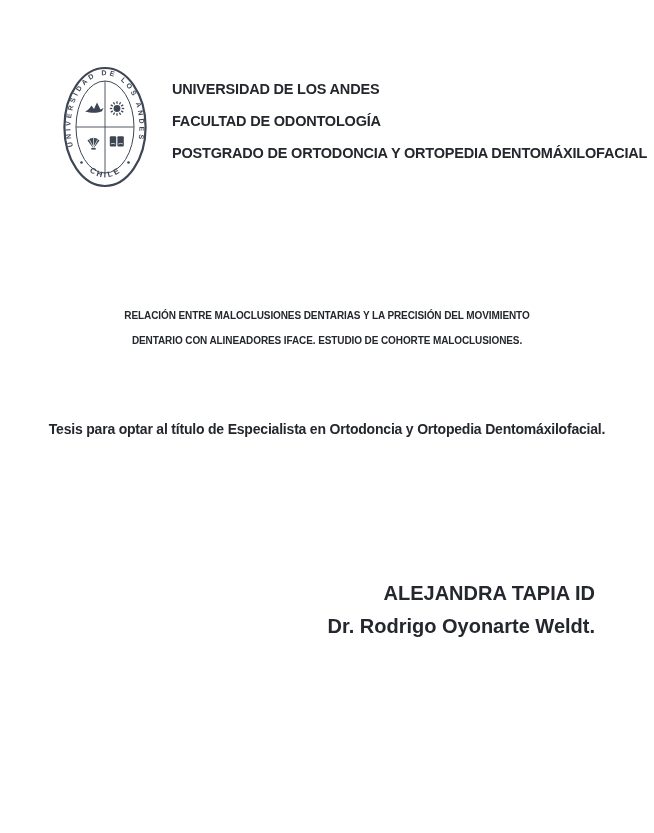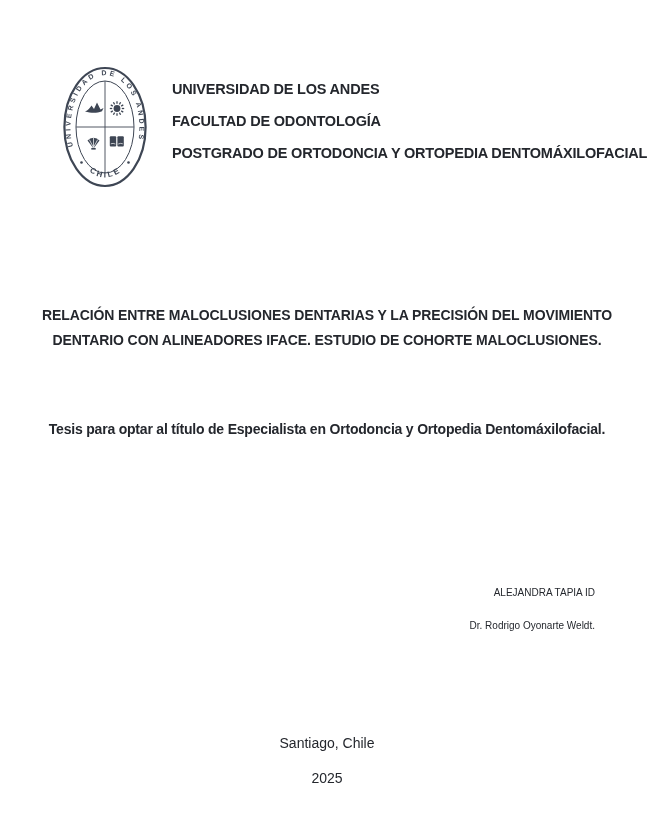--- a/index.html
+++ b/index.html
@@ -15,32 +15,32 @@
   .seal{
     position:absolute;left:63px;top:66px;width:84px;height:122px;
   }
   .header-text{
     position:absolute;left:172px;top:73px;
     font-size:14.5px;font-weight:700;line-height:32px;
     letter-spacing:-0.2px;white-space:nowrap;
   }
   .title-block{
     position:absolute;left:0;right:0;top:303px;
-    text-align:center;font-size:14px;font-weight:700;
+    text-align:center;font-size:10px;font-weight:700;
     line-height:25px;letter-spacing:-0.1px;
   }
   .title-block div{white-space:nowrap;}
   .subtitle{
     position:absolute;left:0;right:0;top:419px;
     text-align:center;font-size:14px;font-weight:700;
     letter-spacing:-0.2px;white-space:nowrap;line-height:20px;
   }
   .authors{
     position:absolute;right:59px;top:577px;
-    text-align:right;font-size:10px;font-weight:400;
+    text-align:right;font-size:20px;font-weight:700;
     line-height:32.5px;white-space:nowrap;
   }
   .footer{
     position:absolute;left:0;right:0;top:726px;
     text-align:center;font-size:14px;font-weight:400;line-height:35px;
   }
 </style>
 </head>
 <body>
 
@@ -113,18 +113,14 @@
     <div>DENTARIO CON ALINEADORES IFACE. ESTUDIO DE COHORTE MALOCLUSIONES.</div>
   </div>
 
   <div class="subtitle">Tesis para optar al título de Especialista en Ortodoncia y Ortopedia Dentomáxilofacial.</div>
 
   <div class="authors">
     <div>ALEJANDRA TAPIA ID</div>
     <div>Dr. Rodrigo Oyonarte Weldt.</div>
   </div>
 
-  <div class="footer">
-    <div>Santiago, Chile</div>
-    <div>2025</div>
-  </div>
 
 </div>
 
 </body></html>

